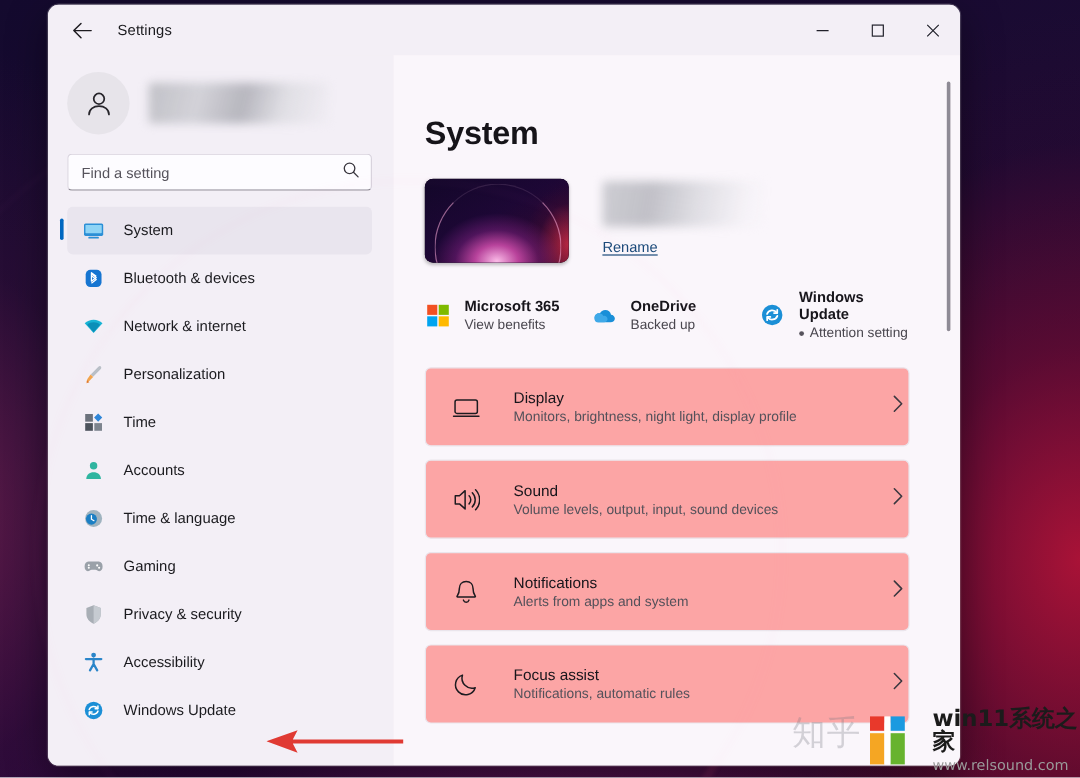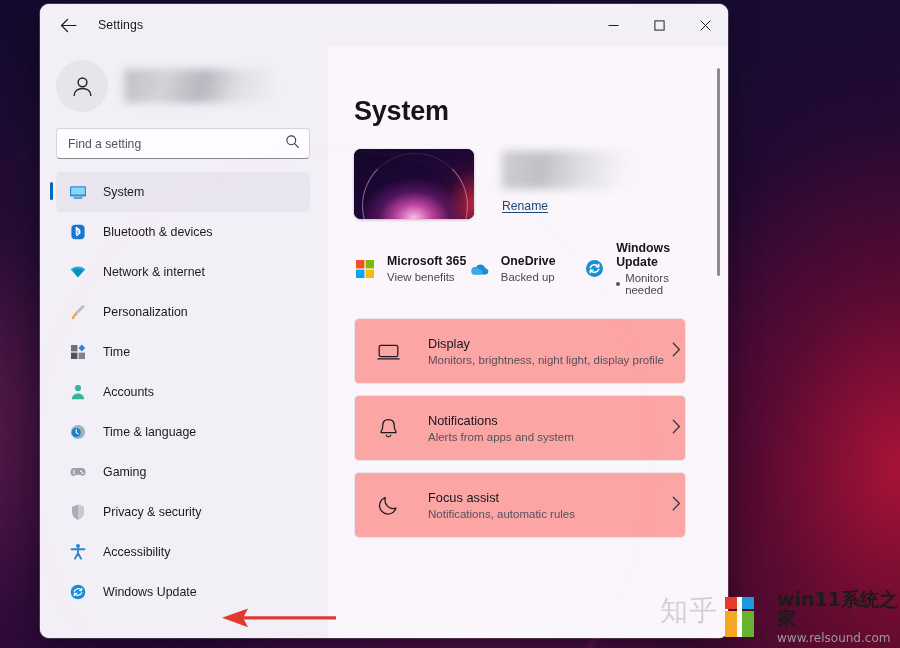--- a/index.html
+++ b/index.html
@@ -52,21 +52,21 @@
     border-radius: 50%;
     border: 1.5px solid rgba(255,140,190,0.13);
     filter: blur(3px);
     pointer-events: none;
   }
 
   
   #settings-window {
     position: absolute;
     left: 40px; top: 4px;
-    width: 688px; height: 634px;
+    width: 760px; height: 634px;
     background: #f3eff6;
     border-radius: 9px;
     box-shadow: 0 10px 34px rgba(0,0,0,0.40), 0 0 0 1px rgba(255,255,255,0.22);
     overflow: hidden;
     display: flex; flex-direction: column;
   }
 
   
   #titlebar {
     height: 42px; flex: 0 0 42px;
@@ -545,21 +545,21 @@
                   <path d="M12.3 7.4A4 4 0 0 0 5.3 8.3" stroke="#fff" stroke-width="1.25" fill="none" stroke-linecap="round"></path>
                   <path d="M5.7 10.6a4 4 0 0 0 7-1" stroke="#fff" stroke-width="1.25" fill="none" stroke-linecap="round"></path>
                   <path d="M12.6 5.3v2.3h-2.3" stroke="#fff" stroke-width="1.25" fill="none" stroke-linecap="round" stroke-linejoin="round"></path>
                   <path d="M5.4 12.7v-2.3h2.3" stroke="#fff" stroke-width="1.25" fill="none" stroke-linecap="round" stroke-linejoin="round"></path>
                 </svg>
               </span>
               <span class="status-texts">
                 <span class="status-title" style="display:block">Windows Update</span>
                 <span class="status-sub">
                   <span class="dot"></span>
-                  <span>Monitors needed</span>
+                  <span>Attention setting</span>
                 </span>
               </span>
             </div>
 
           </div>
 
           <div class="cards">
 
             <div class="card">
               <span class="card-icon">
@@ -572,20 +572,39 @@
                 <span class="card-title" style="display:block">Display</span>
                 <span class="card-sub" style="display:block">Monitors, brightness, night light, display profile</span>
               </span>
               <span class="chev">
                 <svg width="9" height="15" viewBox="0 0 9 15" fill="none" aria-hidden="true">
                     <path d="M1.3 1.3L7.4 7.5L1.3 13.7" stroke="currentColor" stroke-width="1.3" stroke-linecap="round" stroke-linejoin="round"></path>
                   </svg>
               </span>
             </div>
 
+            <div class="card">
+              <span class="card-icon">
+                <svg width="23" height="23" viewBox="0 0 23 23" fill="none" aria-hidden="true">
+                  <path d="M10.6 3.9L5.9 8.1H2.4v6.8h3.5l4.7 4.2V3.9z" stroke="currentColor" stroke-width="1.25" stroke-linejoin="round"></path>
+                  <path d="M13.9 8.1a4.8 4.8 0 0 1 0 6.8" stroke="currentColor" stroke-width="1.25" stroke-linecap="round"></path>
+                  <path d="M16.6 5.6a8.4 8.4 0 0 1 0 11.8" stroke="currentColor" stroke-width="1.25" stroke-linecap="round"></path>
+                  <path d="M19.3 3.2a11.8 11.8 0 0 1 0 16.6" stroke="currentColor" stroke-width="1.25" stroke-linecap="round"></path>
+                </svg>
+              </span>
+              <span class="card-texts">
+                <span class="card-title" style="display:block">Sound</span>
+                <span class="card-sub" style="display:block">Volume levels, output, input, sound devices</span>
+              </span>
+              <span class="chev">
+                <svg width="9" height="15" viewBox="0 0 9 15" fill="none" aria-hidden="true">
+                    <path d="M1.3 1.3L7.4 7.5L1.3 13.7" stroke="currentColor" stroke-width="1.3" stroke-linecap="round" stroke-linejoin="round"></path>
+                  </svg>
+              </span>
+            </div>
 
             <div class="card">
               <span class="card-icon">
                 <svg width="23" height="23" viewBox="0 0 23 23" fill="none" aria-hidden="true">
                   <path d="M11.5 2.6c-3.5 0-5.7 2.4-5.7 5.8 0 4.2-1.3 5.6-1.9 6.4-.2.3 0 .7.4.7h14.4c.4 0 .6-.4.4-.7-.6-.8-1.9-2.2-1.9-6.4 0-3.4-2.2-5.8-5.7-5.8z" stroke="currentColor" stroke-width="1.25" stroke-linejoin="round"></path>
                   <path d="M9.2 18.1a2.4 2.4 0 0 0 4.6 0" stroke="currentColor" stroke-width="1.25" stroke-linecap="round"></path>
                 </svg>
               </span>
               <span class="card-texts">
                 <span class="card-title" style="display:block">Notifications</span>

